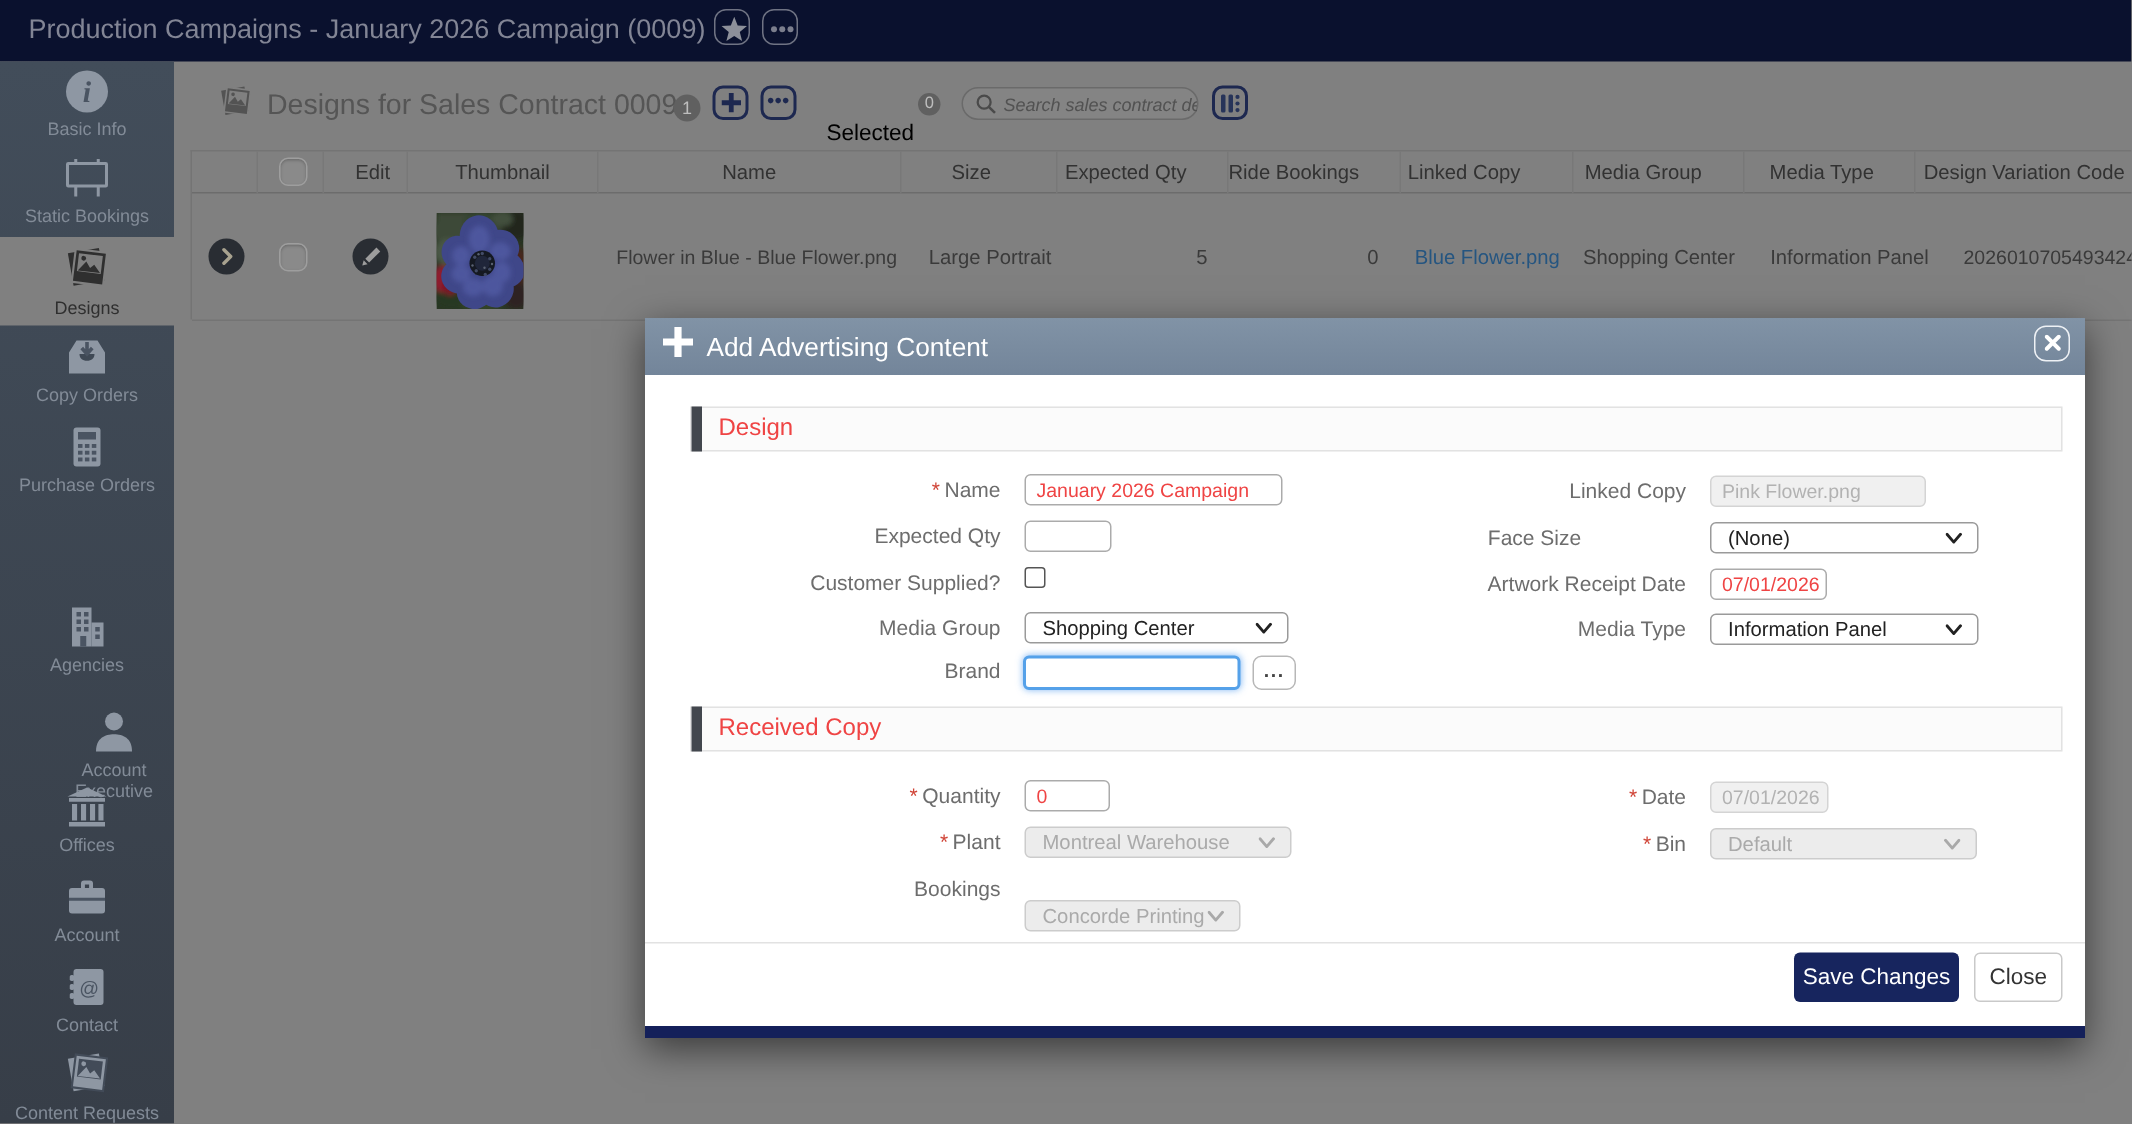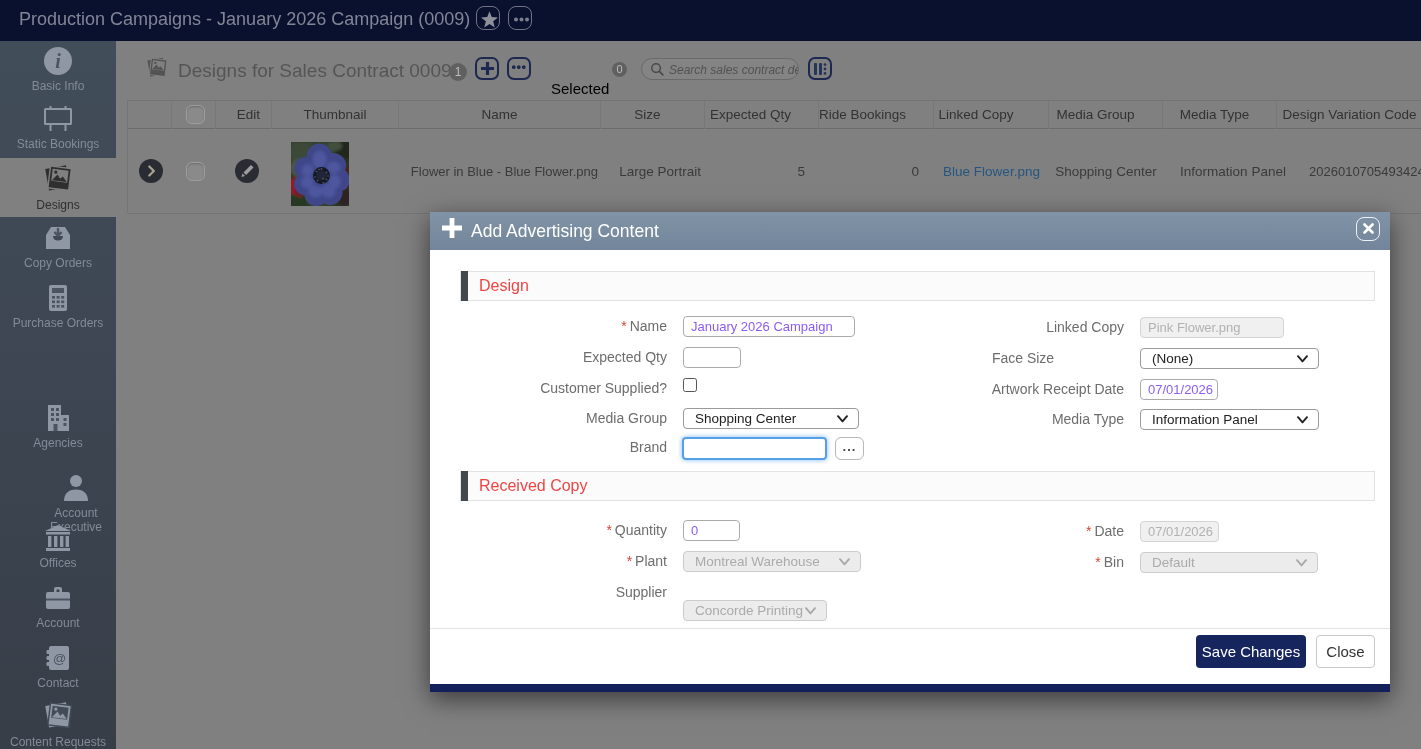--- a/index.html
+++ b/index.html
@@ -47,21 +47,21 @@
 #modal { position:absolute; left:430px; top:212px; width:960px; height:480px; background:#fff; box-shadow:0 7px 24px rgba(0,0,0,0.55); }
 #m-head { position:absolute; left:0; top:0; width:960px; height:38px; background:linear-gradient(#8193a6,#73859a); }
 #m-title { position:absolute; left:41px; top:9px; font-size:17.5px; color:#fff; }
 #m-close { position:absolute; left:926px; top:5px; width:24px; height:24px; border:1.5px solid #eef1f5; border-radius:8px; text-align:center; }
 #m-foot-bar { position:absolute; left:0; top:472px; width:960px; height:8px; background:#14205a; }
 .section { position:absolute; left:30px; width:915px; height:30px; background:#fbfbfb; border:1px solid #e2e2e2; }
 .section .bar { position:absolute; left:0; top:-1px; width:7px; height:30px; background:#43474e; }
 .section .stitle { position:absolute; left:18px; top:5px; font-size:16px; color:#ef4444; }
 .flabel { position:absolute; font-size:14px; color:#6d6d6d; text-align:right; white-space:nowrap; }
 .req { color:#d04437; margin-right:3px; }
-.finput { position:absolute; height:21px; border:1px solid #ababab; border-radius:4px; background:#fff; font-size:13px; color:#8b5cf6; line-height:19px; padding-left:7px; white-space:nowrap; overflow:hidden; }
+.finput { position:absolute; height:21px; border:1px solid #ababab; border-radius:4px; background:#fff; font-size:13px; color:#ef4444; line-height:19px; padding-left:7px; white-space:nowrap; overflow:hidden; }
 .finput.dis { background:#f0f0f0; border-color:#d4d4d4; color:#b2b2b2; }
 .fselect { position:absolute; height:21px; border:1px solid #9a9a9a; border-radius:4px; background:#fff; font-size:13.5px; color:#222; line-height:19px; padding-left:11px; white-space:nowrap; }
 .fselect svg { position:absolute; right:10px; top:6px; }
 .fselect.dis { background:#ececec; border-color:#cccccc; color:#aaaaaa; }
 #m-hr { position:absolute; left:0px; top:416px; width:960px; height:1px; background:#e2e2e2; }
 #btn-save { position:absolute; left:766px; top:423px; width:110px; height:33px; background:#17255e; border-radius:4px; color:#fff; font-size:15px; text-align:center; line-height:33px; }
 #btn-close { position:absolute; left:886px; top:423px; width:59px; height:33px; background:#fff; border:1px solid #c9c9c9; border-radius:4px; color:#333; font-size:15px; text-align:center; line-height:31px; }
 </style>
 </head>
 <body>
@@ -386,21 +386,21 @@
   <div class="fselect" style="left:710px; top:197px; width:179px;">Information Panel<svg width="11" height="8" viewBox="0 0 11 8">
         <path d="M1 1.2 L5.5 6.4 L10 1.2" fill="none" stroke="#222" stroke-width="1.9" stroke-linecap="round" stroke-linejoin="round"></path>
       </svg></div>
 
   <div class="flabel" style="left:37px; top:310px; width:200px;"><span class="req">*</span>Quantity</div>
   <div class="finput" style="left:253px; top:308px; width:57px;">0</div>
   <div class="flabel" style="left:37px; top:341px; width:200px;"><span class="req">*</span>Plant</div>
   <div class="fselect dis" style="left:253px; top:339px; width:178px;">Montreal Warehouse<svg width="11" height="8" viewBox="0 0 11 8">
         <path d="M1 1.2 L5.5 6.4 L10 1.2" fill="none" stroke="#a9a9a9" stroke-width="1.9" stroke-linecap="round" stroke-linejoin="round"></path>
       </svg></div>
-  <div class="flabel" style="left:37px; top:372px; width:200px;">Supplier</div>
+  <div class="flabel" style="left:37px; top:372px; width:200px;">Bookings</div>
   <div class="fselect dis" style="left:253px; top:376px; width:144px;margin-top:12px;">Concorde Printing<svg width="11" height="8" viewBox="0 0 11 8">
         <path d="M1 1.2 L5.5 6.4 L10 1.2" fill="none" stroke="#a9a9a9" stroke-width="1.9" stroke-linecap="round" stroke-linejoin="round"></path>
       </svg></div>
   <div class="flabel" style="left:460px; top:311px; width:234px;"><span class="req">*</span>Date</div>
   <div class="finput dis" style="left:710px; top:309px; width:79px;">07/01/2026</div>
   <div class="flabel" style="left:460px; top:342px; width:234px;"><span class="req">*</span>Bin</div>
   <div class="fselect dis" style="left:710px; top:340px; width:178px;">Default<svg width="11" height="8" viewBox="0 0 11 8">
         <path d="M1 1.2 L5.5 6.4 L10 1.2" fill="none" stroke="#a9a9a9" stroke-width="1.9" stroke-linecap="round" stroke-linejoin="round"></path>
       </svg></div>
   <div class="section" style="top:59px;">

